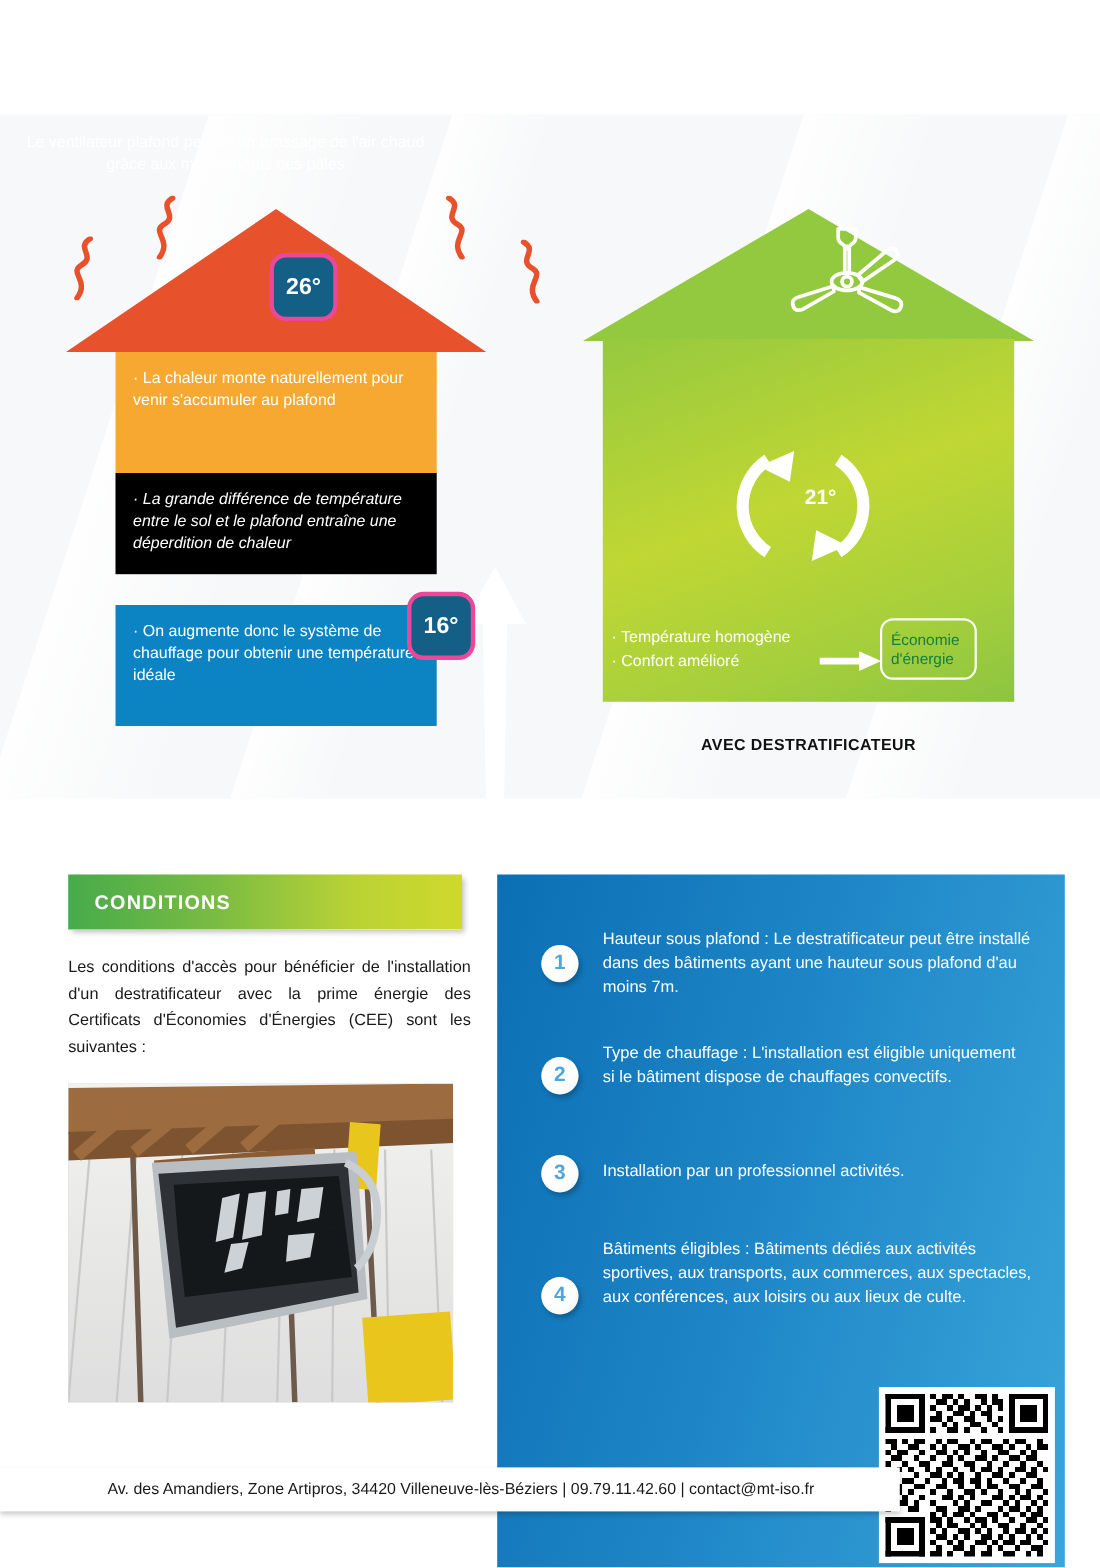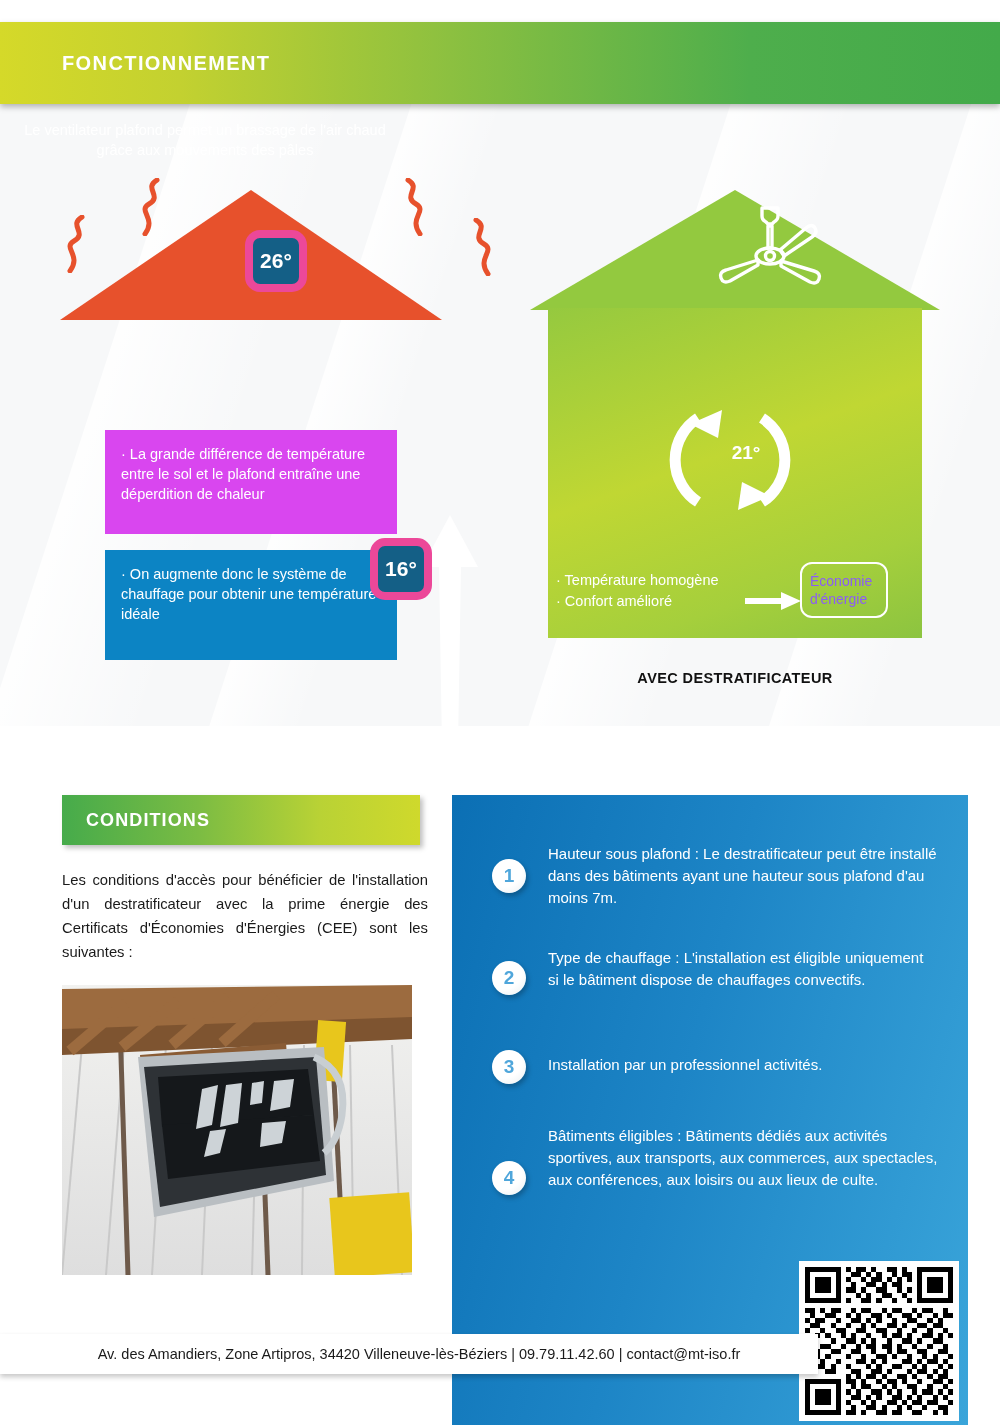--- a/index.html
+++ b/index.html
@@ -40,36 +40,36 @@
   #house-left{left:60px;top:190px;width:382px;height:470px;}
   #roof-left{height:130px;}
   #roof-left .tri{
     width:0;height:0;margin:0 auto;
     border-left:191px solid transparent;border-right:191px solid transparent;
     border-bottom:130px solid #e7512c;
   }
   .band{position:absolute;left:45px;width:292px;color:#fff;
         font-size:14.5px;line-height:20px;padding:14px 16px 14px 16px;box-sizing:border-box;}
   #band-orange{top:130px;height:110px;background:#f6a831;}
-  #band-blue1{top:240px;height:104px;background:#d946ef;}
+  #band-blue1{top:240px;height:92px;background:#000000;font-style:italic;}
   #band-blue2{top:360px;height:110px;background:#0c84c4;}
   .band p{margin:0;}
 
   
   #up-arrow{position:absolute;left:360px;top:325px;width:60px;height:290px;}
   #up-arrow svg{display:block;}
 
   
   .sq{position:absolute;}
   .sq svg{display:block;}
 
   
   .tbadge{
     position:absolute;width:62px;height:62px;border-radius:15px;
-    background:#145f86;border:8px solid #ec4899;box-sizing:border-box;
+    background:#145f86;border:4px solid #ec4899;box-sizing:border-box;
     color:#fff;font-size:21px;font-weight:bold;
     display:flex;align-items:center;justify-content:center;
   }
   #badge-26{left:245px;top:230px;}
   #badge-16{left:370px;top:538px;}
 
   
   #house-right{left:530px;top:190px;width:410px;height:455px;}
   #roof-right{height:120px;}
   #roof-right .tri{
@@ -91,21 +91,21 @@
     position:absolute;left:16px;top:52px;width:140px;text-align:center;
     color:#fff;font-weight:bold;font-size:19px;
   }
   #right-bullets{
     position:absolute;left:556px;top:570px;color:#fff;font-size:14.5px;line-height:21px;
   }
   #arrow-right{position:absolute;left:745px;top:592px;width:56px;height:18px;}
   #eco-box{
     position:absolute;left:800px;top:562px;width:88px;height:56px;
     border:2px solid #fff;border-radius:12px;box-sizing:border-box;
-    color:#8b5cf6;font-size:14px;line-height:18px;
+    color:#15803d;font-size:14px;line-height:18px;
     display:flex;flex-direction:column;justify-content:center;padding-left:8px;
   }
 
   .caption{position:absolute;font-size:14.5px;font-weight:bold;color:#111;letter-spacing:.4px;}
   #cap-left{left:60px;top:670px;width:382px;text-align:center;}
   #cap-right{left:530px;top:670px;width:410px;text-align:center;}
 
   
   #cond-header{
     position:absolute;left:62px;top:795px;width:358px;height:50px;
@@ -162,29 +162,29 @@
 
 <div class="page">
 
   <div id="diagram-zone">
     <div class="tex" style="left:80px;"></div>
     <div class="tex" style="left:300px;width:90px;"></div>
     <div class="tex" style="left:620px;width:120px;"></div>
     <div class="tex" style="left:860px;width:100px;"></div>
   </div>
 
-  <div id="header-band">
-    <div class="t">FONCTIONNEMENT</div>
-  </div>
 
   <div class="house" id="house-left">
     <div class="roof" id="roof-left">
         <div class="tri"></div>
       </div>
 
+    <div class="band" id="band-orange">
+      <p>· La chaleur monte naturellement pour venir s'accumuler au plafond</p>
+    </div>
     <div class="band" id="band-blue1">
       <p>· La grande différence de température entre le sol et le plafond entraîne une déperdition de chaleur</p>
     </div>
     <div class="band" id="band-blue2">
       <p>· On augmente donc le système de chauffage pour obtenir une température idéale</p>
     </div>
 
     <div id="up-arrow">
       <svg width="60" height="290" viewBox="0 0 60 290">
         <polygon points="30,0 58,52 41,52 37,290 23,290 19,52 2,52" fill="#ffffff"></polygon>

